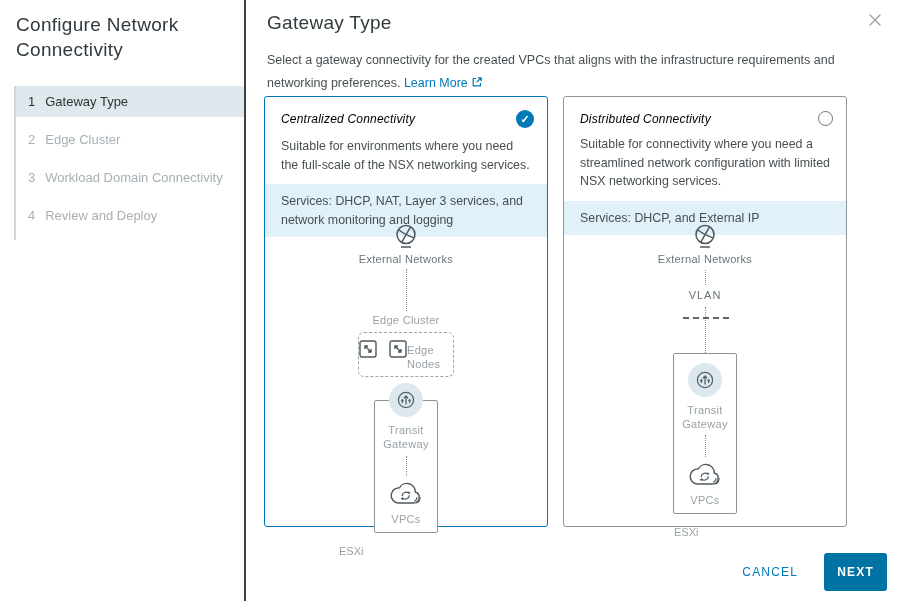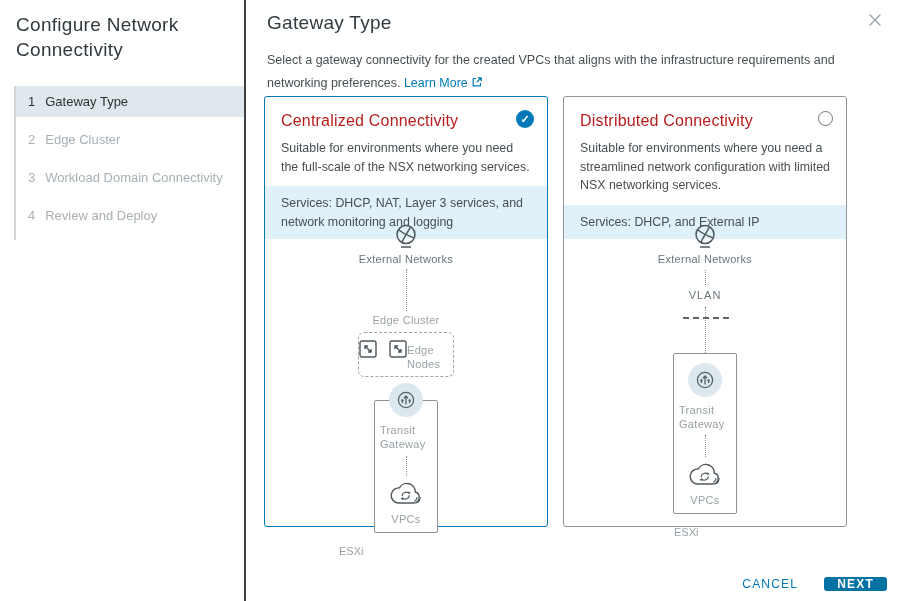--- a/index.html
+++ b/index.html
@@ -36,21 +36,21 @@
   .link { color:#0079b8; text-decoration:none; cursor:pointer; white-space:nowrap; }
   .ext-icon { display:inline-block; vertical-align:-1px; margin-left:3px; }
   
   .cards { position:absolute; left:17px; top:96px; display:flex; gap:15px; }
   .card {
     width:284px; height:431px; background:#fff;
     border:1px solid #8f9599; border-radius:3px; position:relative; cursor:pointer;
   }
   .card.selected { border:1px solid #0079b8; }
   .card-head { display:flex; justify-content:space-between; align-items:flex-start; padding:13px 13px 0 16px; }
-  .card-title { font-size:16px; color:#b91c1c; letter-spacing:.2px; padding-top:2px; }
+  .card-title { font-size:12px; color:#000000; letter-spacing:.2px; padding-top:2px;font-style:italic; }
   .radio-checked {
     width:18px; height:18px; border-radius:50%; background:#0079b8;
     color:#fff; font-size:11px; font-weight:bold; line-height:18px; text-align:center; cursor:pointer;
   }
   .radio-unchecked {
     width:15px; height:15px; border-radius:50%; border:1px solid #6e777c; background:#fff; margin-top:1px; cursor:pointer;
   }
   .card-desc { padding:9px 16px 0 16px; font-size:12.4px; color:#484f53; line-height:1.5; }
   .services { margin-top:10px; background:#e1f1f9; padding:8px 16px; font-size:12.4px; color:#484f53; line-height:1.5; }
   
@@ -67,36 +67,36 @@
     width:34px; height:34px; border-radius:50%; background:#dce8ee;
     display:flex; align-items:center; justify-content:center; flex:0 0 auto;
   }
   .tg-circle.overlap { margin-top:6px; margin-bottom:-17px; position:relative; z-index:1; }
   .solid-box {
     border:1px solid #8b9599; border-radius:2px; background:#fff;
     display:flex; flex-direction:column; align-items:center; width:64px;
   }
   .solid-box.central { padding:20px 0 6px; }
   .solid-box.distrib { margin-top:0; padding:9px 0 6px; }
-  .tg-label { width:52px; margin-top:2px; }
+  .tg-label { width:52px; text-align:center; margin-top:2px; }
   .cross-wrap { position:relative; width:0; border-left:1px dotted #828d92; height:46px; margin-top:1px; }
   .cross-hline { position:absolute; left:-23px; top:10px; width:46px; border-top:2px dashed #5c666b; }
   .esxi { align-self:flex-start; font-size:11px; color:#98a2a6; margin-top:12px; }
   .esxi.central { margin-left:74px; }
   .esxi.distrib { margin-left:110px; }
   
   .footer { position:absolute; right:12px; bottom:10px; display:flex; align-items:center; gap:26px; }
   .btn-cancel {
     background:none; border:none; color:#0079b8; font-family:inherit;
     font-size:12px; font-weight:400; letter-spacing:1.2px; cursor:pointer;
   }
   .btn-next {
     background:#0072a3; border:none; color:#fff; font-family:inherit;
     font-size:12px; font-weight:600; letter-spacing:1.2px;
-    padding:0 13px; border-radius:3px; cursor:pointer;
+    padding:12px 13px; border-radius:3px; cursor:pointer;
   }
   svg { display:block; }
 </style>
 </head>
 <body>
 
 <div class="sidebar">
   <div class="sidebar-title">Configure Network Connectivity</div>
   <div class="steps">
     <div class="step active">
@@ -199,21 +199,21 @@
         </div>
         <div class="esxi central">ESXi</div>
       </div>
     </div>
 
     <div class="card">
       <div class="card-head">
         <div class="card-title">Distributed Connectivity</div>
         <div class="radio-unchecked"></div>
       </div>
-      <div class="card-desc">Suitable for environments where you need a streamlined network configuration with limited NSX networking services.</div>
+      <div class="card-desc">Suitable for connectivity where you need a streamlined network configuration with limited NSX networking services.</div>
       <div class="services">Services: DHCP, and External IP</div>
 
       <div class="diagram">
         <span>
           <svg width="26" height="26" viewBox="0 0 26 26" fill="none" stroke="#4e585e" stroke-width="1.5">
             <circle cx="13" cy="11.5" r="9"></circle>
             <path d="M5.8 6.8 C10.5 11 15.5 12.8 20.8 14.8"></path>
             <path d="M17.6 3.8 C14.2 9.4 11.4 14.4 8.6 19.6"></path>
             <path d="M8 24 h10"></path>
           </svg>

